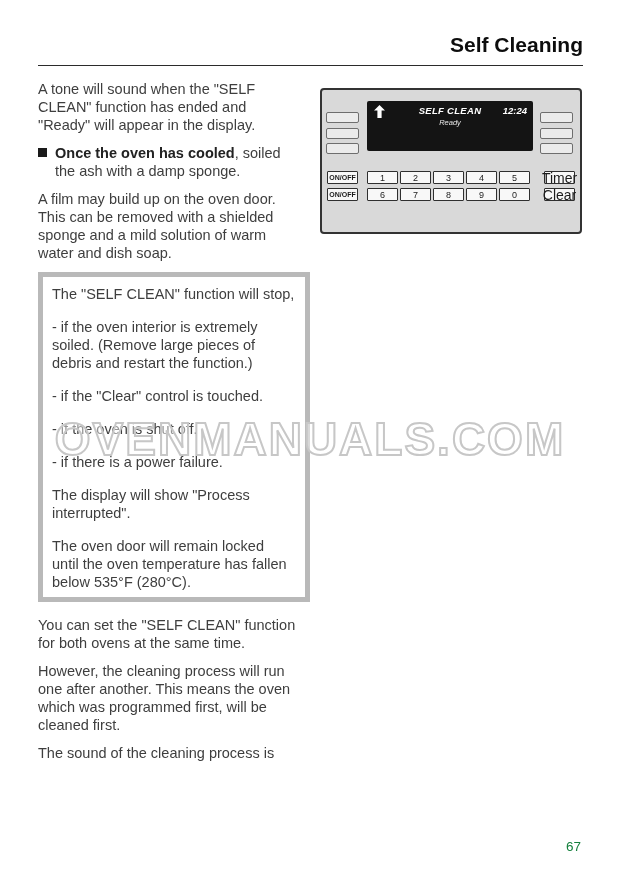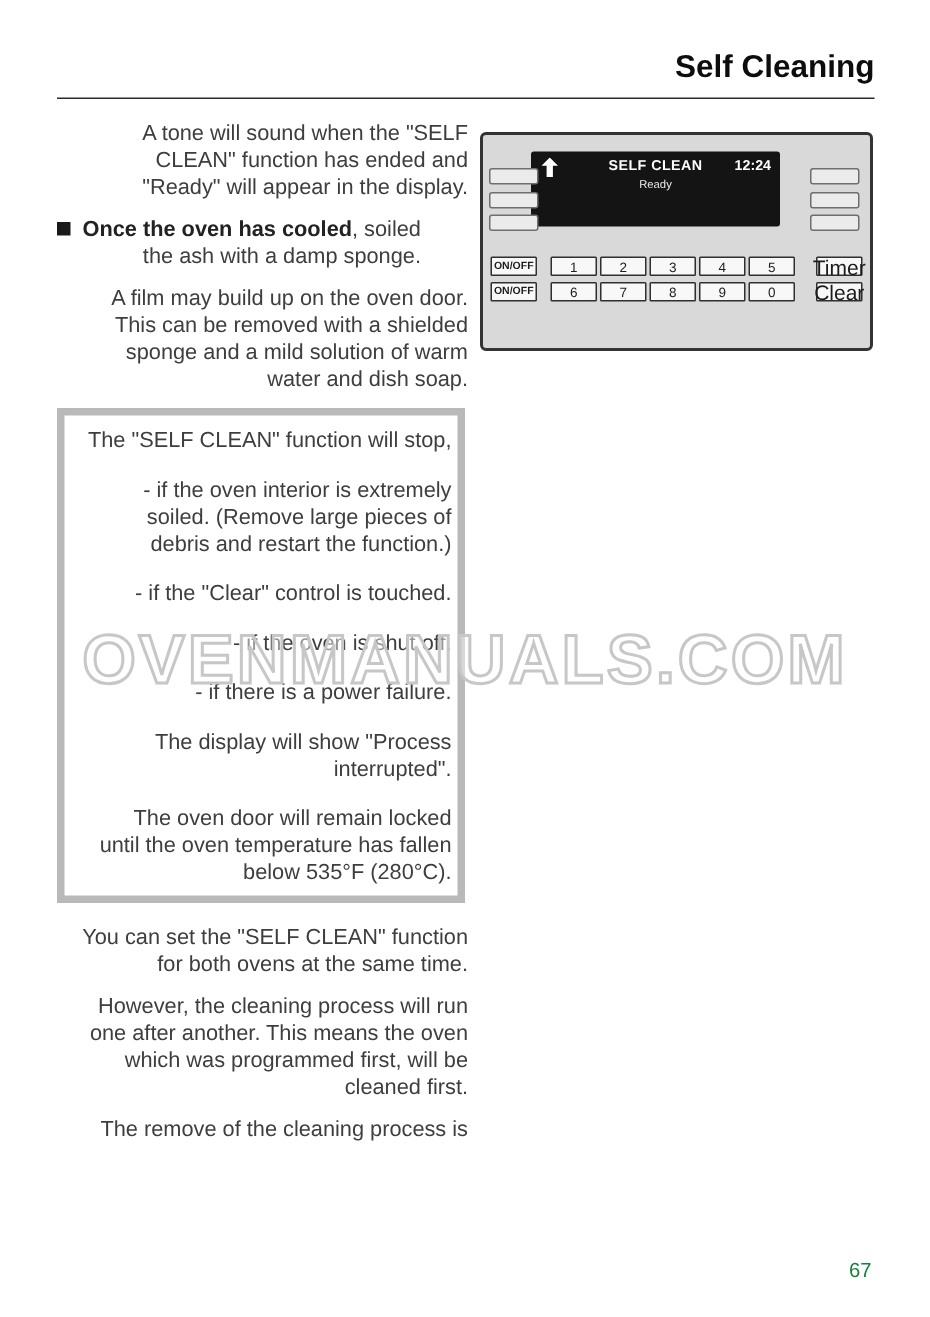--- a/index.html
+++ b/index.html
@@ -2,37 +2,37 @@
 <html><head>
 <meta charset="utf-8">
 <style>
   html,body{margin:0;padding:0;background:#fff;}
   .page{position:relative;width:620px;height:878px;background:#ffffff;overflow:hidden;
         font-family:"Liberation Sans","DejaVu Sans",sans-serif;color:#3e3e3e;}
   .title{position:absolute;top:33px;right:37px;font-size:21px;font-weight:700;color:#0d0d0d;}
   .rule{position:absolute;left:38px;width:545px;top:65px;border-top:1.6px solid #2b2b2b;}
   .col{position:absolute;left:38px;top:80px;width:274px;font-size:14.5px;line-height:18px;}
   .col p{margin:0 0 10px 0;}
-  .tl{white-space:nowrap;text-align:right;}
+  .tl{white-space:nowrap;}
   .bullet{display:flex;margin:0 0 10px 0;}
   .bmark{flex:0 0 9px;width:9px;height:9px;background:#1a1a1a;margin:4px 8px 0 0;}
   .b{font-weight:700;color:#222;}
   .notebox{box-sizing:border-box;width:272px;border:5px solid #b9b9b9;margin:3px 0 14px 0;
            padding:8px 4px 6px 9px;}
   .notebox p{margin:0 0 15px 0;}
   .notebox p:last-child{margin-bottom:0;}
   .pagenum{position:absolute;top:839px;right:39px;font-size:13.5px;color:#15803d;}
   .watermark{position:absolute;top:412px;left:0;width:620px;text-align:center;
              font-size:46px;font-weight:700;letter-spacing:2px;z-index:5;
              color:rgba(255,255,255,0.45);-webkit-text-stroke:2px #c7c7c7;pointer-events:none;}
   
   .panel{position:absolute;left:320px;top:88px;width:258px;height:142px;background:#d9d9d9;
          border:2px solid #333;border-radius:4px;}
-  .pdisplay{position:absolute;left:32px;top:11px;width:166px;height:50px;background:#141414;
-            border-radius:2px;color:#fff;}
+  .pdisplay{position:absolute;left:45px;top:11px;width:166px;height:50px;background:#141414;
+            border-radius:2px;color:#fff;font-style:italic;}
   .dmode{position:absolute;left:0;right:0;top:4px;text-align:center;font-size:9.5px;
          font-weight:700;letter-spacing:0.3px;}
   .dtime{position:absolute;right:6px;top:4px;font-size:9.5px;font-weight:700;}
   .dstatus{position:absolute;left:0;right:0;top:17px;text-align:center;font-size:7.5px;color:#eaeaea;}
   .darrow{position:absolute;left:7px;top:4px;width:11px;height:13px;}
   .selbtn{position:absolute;width:33px;height:11px;background:#ebebeb;border:1px solid #6e6e6e;
           border-radius:2px;box-sizing:border-box;}
   .key{box-sizing:border-box;background:#f8f8f8;border:1px solid #2f2f2f;border-radius:1px;
        display:flex;align-items:center;justify-content:center;color:#1c1c1c;}
   .onoff{position:absolute;left:5px;width:31px;height:13px;font-size:7px;font-weight:700;}
@@ -142,20 +142,20 @@
       <span class="tl" style="display:block">You can set the "SELF CLEAN" function</span>
       <span class="tl" style="display:block">for both ovens at the same time.</span>
     </p>
     <p>
       <span class="tl" style="display:block">However, the cleaning process will run</span>
       <span class="tl" style="display:block">one after another. This means the oven</span>
       <span class="tl" style="display:block">which was programmed first, will be</span>
       <span class="tl" style="display:block">cleaned first.</span>
     </p>
     <p>
-      <span class="tl" style="display:block">The remove of the cleaning process is</span>
+      <span class="tl" style="display:block">The sound of the cleaning process is</span>
     </p>
   </div>
 
   <div class="watermark">OVENMANUALS.COM</div>
 
   <div class="pagenum">67</div>
 </div>
 
 </body></html>

